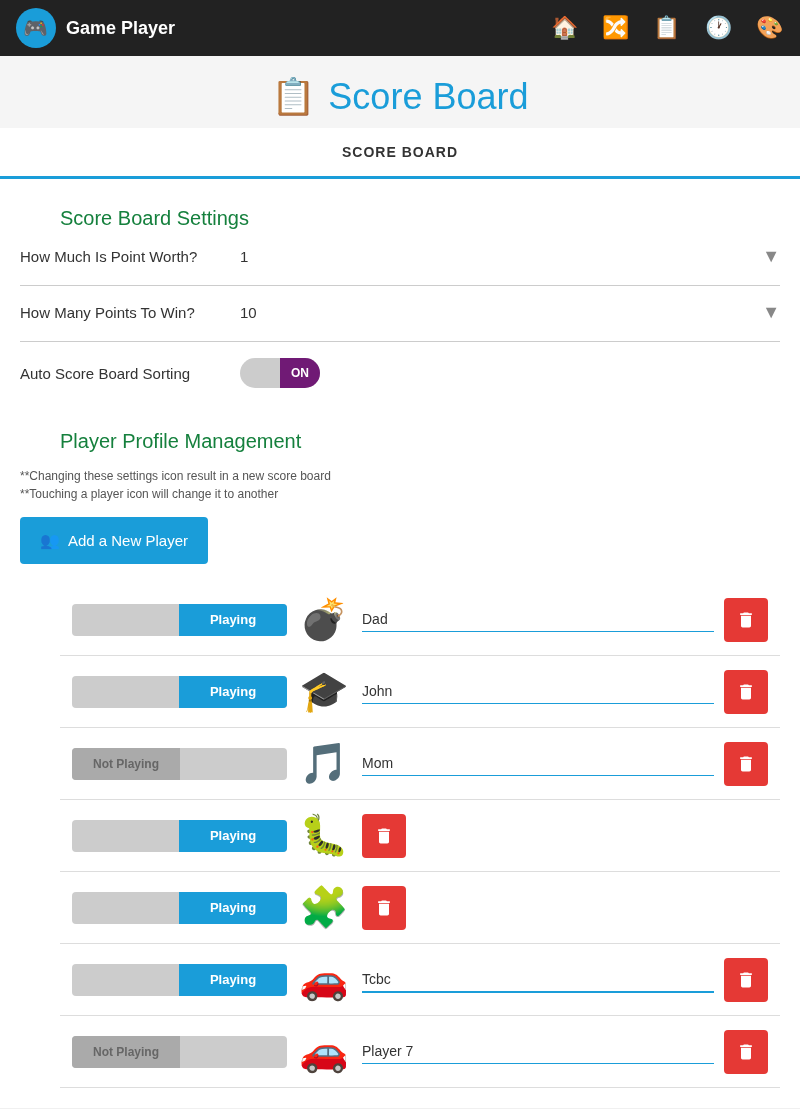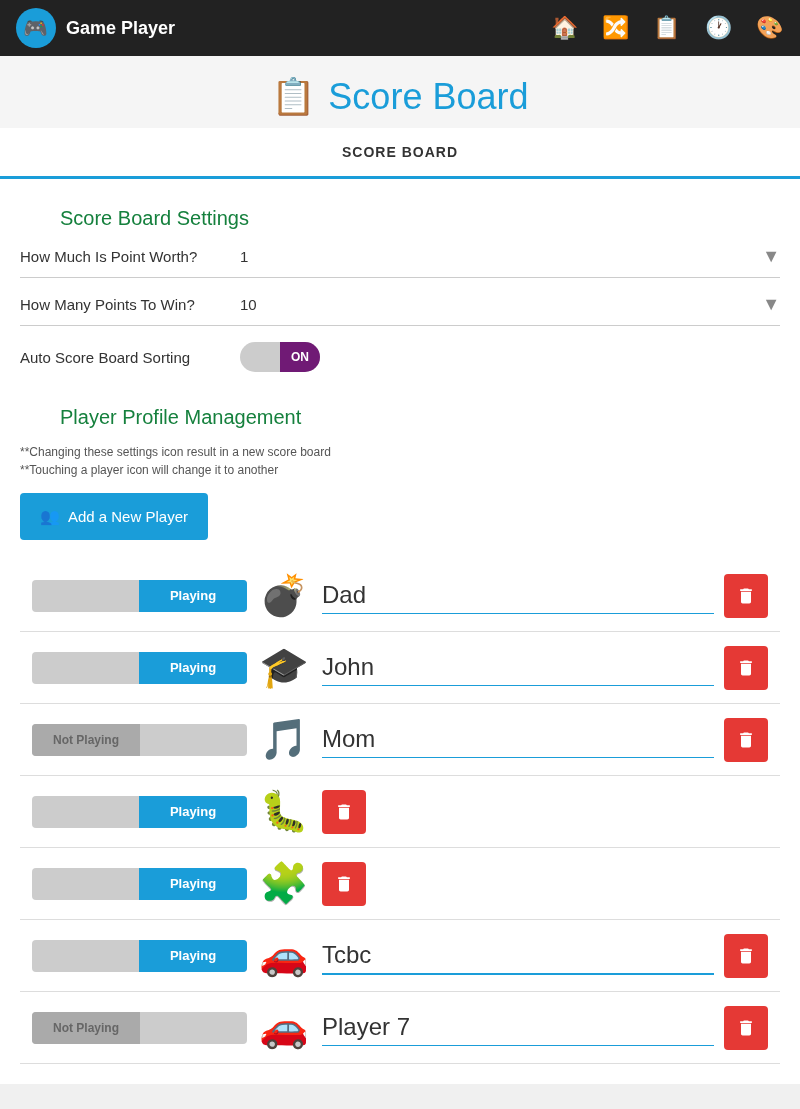--- a/index.html
+++ b/index.html
@@ -99,21 +99,21 @@
       margin-top: 8px;
       margin-left: 40px;
     }
 
     
     .setting-row {
       display: flex;
       align-items: center;
       margin-bottom: 16px;
       border-bottom: 1px solid #ccc;
-      padding-bottom: 10px;
+      padding-bottom: 18px;
     }
     .setting-label {
       font-size: 15px;
       color: #333;
       width: 220px;
       flex-shrink: 0;
     }
     .setting-value {
       flex: 1;
       font-size: 15px;
@@ -155,20 +155,21 @@
       font-size: 16px;
     }
 
     
     .player-row {
       display: flex;
       align-items: center;
       border-bottom: 1px solid #ddd;
       padding: 8px 12px;
       gap: 10px;
+      margin-left: 40px;
     }
     .player-status-toggle {
       display: flex;
       align-items: center;
       width: 215px;
       flex-shrink: 0;
     }
     .status-track {
       width: 215px;
       height: 32px;
@@ -187,21 +188,21 @@
       justify-content: center;
       font-size: 40px;
       cursor: pointer;
       flex-shrink: 0;
     }
     .player-name-input {
       flex: 1;
       border: none;
       border-bottom: 1px solid #1a9dd9;
       outline: none;
-      font-size: 24px;
+      font-size: 14px;
       color: #333;
       padding: 4px 0;
       background: transparent;
     }
     .player-name-input.active-border {
       border-bottom: 2px solid #1a9dd9;
     }
     .delete-btn {
       background: #e53935;
       border: none;

